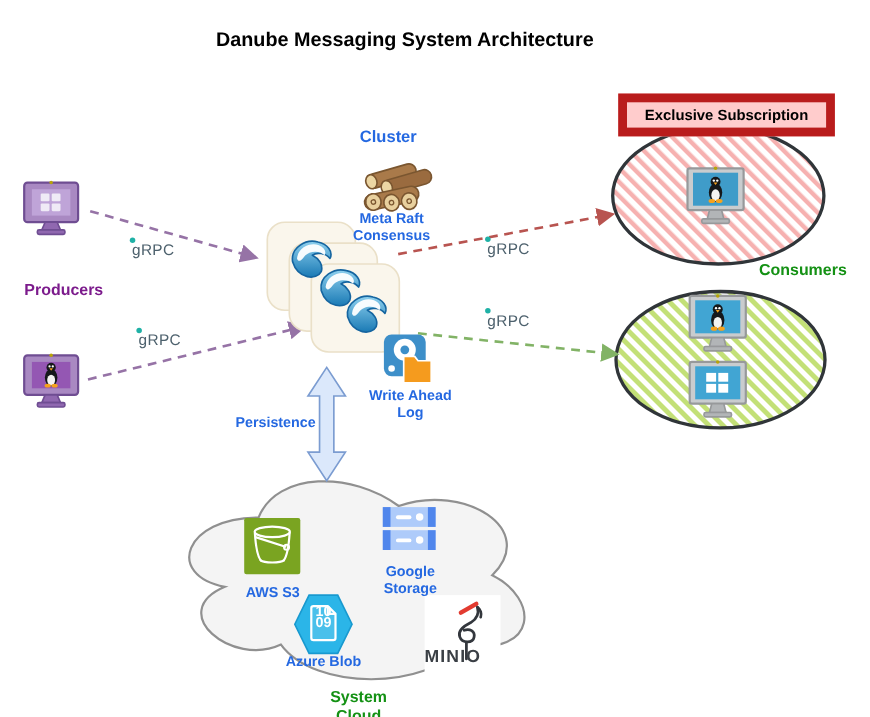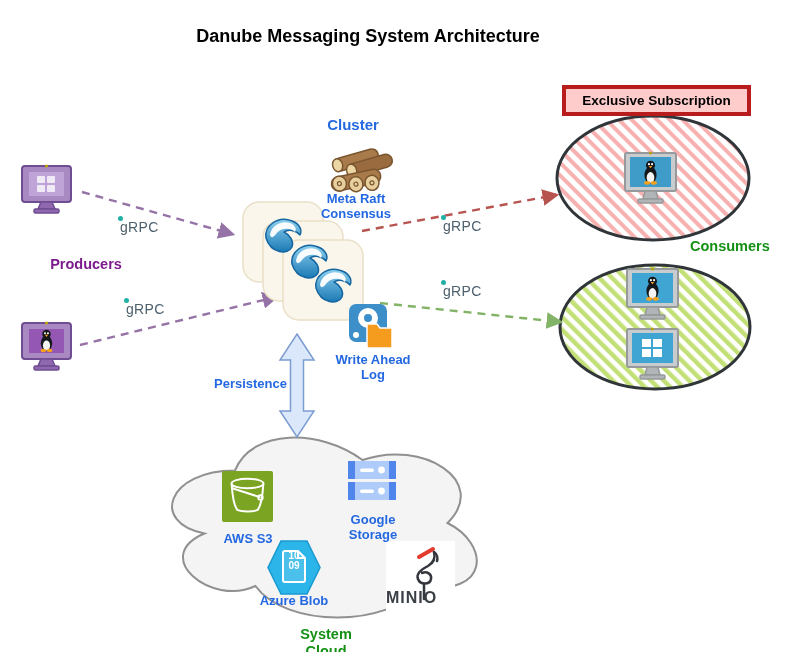--- a/index.html
+++ b/index.html
@@ -4,34 +4,34 @@
 <style>
   html,body{margin:0;padding:0;background:#ffffff;}
   #canvas{position:relative;width:791px;height:652px;background:#ffffff;overflow:hidden;
           font-family:"Liberation Sans","DejaVu Sans",sans-serif;}
   svg.layer{position:absolute;left:0;top:0;}
   .lbl{position:absolute;font-weight:bold;line-height:1.15;}
   .title{left:0;top:5px;width:736px;text-align:center;font-size:18px;color:#000000;margin-top:21px;}
   .cluster-title{left:253px;top:72px;width:200px;text-align:center;font-size:15px;
                  color:#2468e1;line-height:21px;white-space:pre;}
   .blue{color:#2468e1;font-size:13px;}
-  .producers-lbl{left:20px;top:256px;width:76px;text-align:center;font-size:14.5px;color:#7c1b8c;margin-left:28px;}
+  .producers-lbl{left:20px;top:256px;width:76px;text-align:center;font-size:14.5px;color:#7c1b8c;}
   .consumers-lbl{left:690px;top:238px;width:100px;font-size:14.5px;color:#149114;}
   .publiccloud-lbl{left:279px;top:626px;width:94px;text-align:center;font-size:14.5px;color:#149114;}
   .metaraft-lbl{left:306px;top:192px;width:100px;text-align:center;line-height:14.5px;}
   .wal-lbl{left:322px;top:353px;width:102px;text-align:center;}
   .persist-lbl{left:214px;top:377px;width:70px;}
   .aws-lbl{left:220px;top:532px;width:56px;text-align:center;}
   .gs-lbl{left:325px;top:513px;width:96px;text-align:center;}
   .azure-lbl{left:258px;top:594px;width:72px;text-align:center;}
   .minio-lbl{left:386px;top:589px;width:70px;text-align:left;font-size:16px;
              color:#3a3f45;letter-spacing:1px;font-weight:800;}
-  .azure-doc{left:283px;top:551px;width:22px;text-align:center;font-size:10px;
+  .azure-doc{left:283px;top:551px;width:22px;text-align:center;font-size:13px;
              line-height:10px;color:#ffffff;font-weight:bold;}
-  .sub-box{position:absolute;width:181px;height:23px;border:4px solid #b91c1c;
+  .sub-box{position:absolute;width:181px;height:23px;border:8px solid #b91c1c;
            text-align:center;line-height:23px;font-weight:bold;font-size:13.5px;color:#000;}
   .excl-box{left:562px;top:85px;background:#ffcccc;}
   .shared-box{left:572px;top:393px;background:#cfe287;}
   .grpc{position:absolute;font-size:14px;color:#4d616d;font-weight:400;letter-spacing:.3px;}
   .grpc .dot{position:absolute;left:-2px;top:-3px;width:5px;height:5px;border-radius:50%;
              background:#1fb1a6;}
   .grpc .txt{position:relative;}
 </style>
 </head>
 <body>

